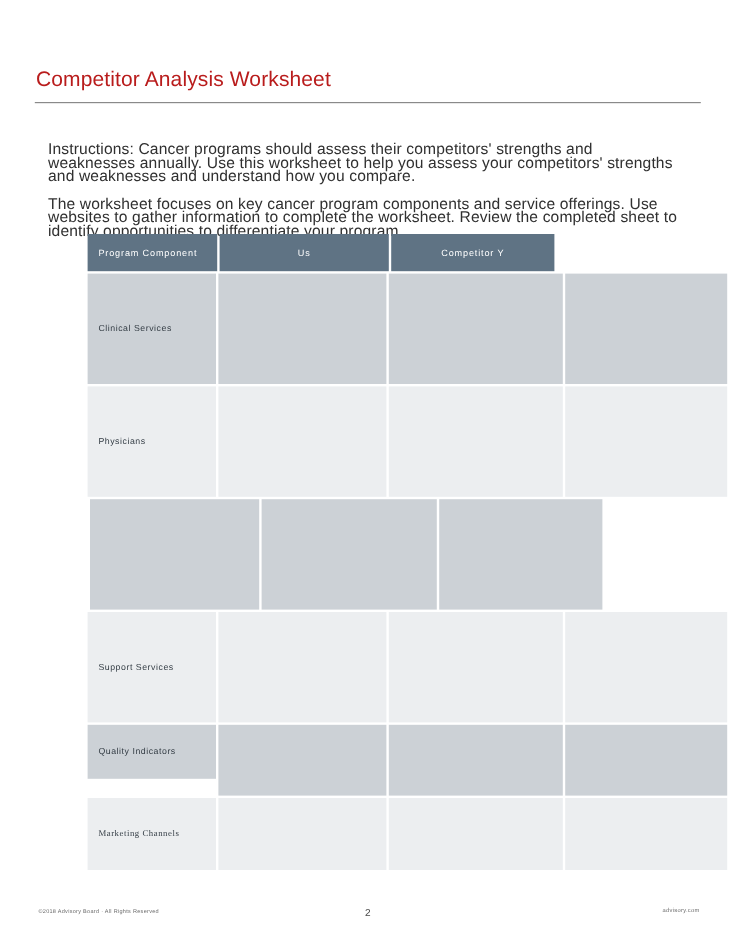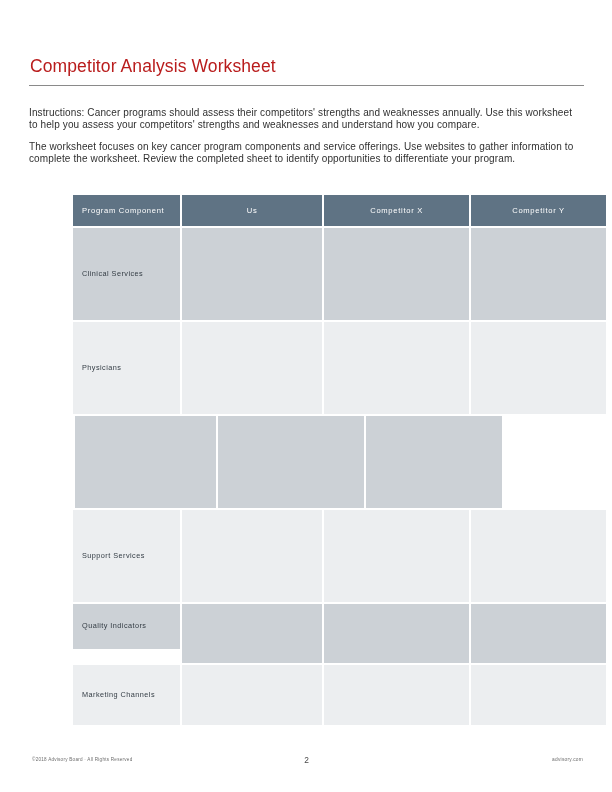--- a/index.html
+++ b/index.html
@@ -45,25 +45,25 @@
   }
 
   
   .instructions {
     position: absolute;
     left: 29px;
     top: 107px;
     width: 552px;
   }
   .instr-para {
-    font-size: 10px;
+    font-size: 13px;
     line-height: 11.6px;
     color: #303030;
     letter-spacing: 0.12px;
-    margin: 0;
+    margin: 11px;
   }
   .instr-para.second {
     margin-top: 11px;
   }
 
   
   .table {
     position: absolute;
     left: 40px;
     top: 195px;
@@ -166,21 +166,20 @@
   <div class="instructions">
     <p class="instr-para">Instructions: Cancer programs should assess their competitors' strengths and weaknesses annually. Use this worksheet to help you assess your competitors' strengths and weaknesses and understand how you compare.</p>
     <p class="instr-para second">The worksheet focuses on key cancer program components and service offerings. Use websites to gather information to complete the worksheet. Review the completed sheet to identify opportunities to differentiate your program.</p>
   </div>
 
   <div class="table">
 
     <div class="trow header-row">
       <div class="tcell c0">Program Component</div>
       <div class="tcell c1">Us</div>
-      <div class="tcell c2">Competitor X</div>
       <div class="tcell c3">Competitor Y</div>
     </div>
 
     <div class="trow body-row shade-dark" style="height:92px;">
       <div class="tcell c0" style="height:92px;">Clinical Services</div>
       <div class="tcell c1" style="height:92px;"></div>
       <div class="tcell c2" style="height:92px;"></div>
       <div class="tcell c3" style="height:92px;"></div>
     </div>
 
@@ -204,21 +203,21 @@
       <div class="tcell c3" style="height:92px;"></div>
     </div>
 
     <div class="trow body-row shade-dark" style="height:59px;">
       <div class="tcell c0" style="height:45px;">Quality Indicators</div>
       <div class="tcell c1" style="height:59px;"></div>
       <div class="tcell c2" style="height:59px;"></div>
       <div class="tcell c3" style="height:59px;"></div>
     </div>
 
-    <div class="trow body-row shade-light" style="height:60px;">
+    <div class="trow body-row shade-light" style="height:60px;font-family:Liberation Serif, serif;">
       <div class="tcell c0" style="height:60px;">Marketing Channels</div>
       <div class="tcell c1" style="height:60px;"></div>
       <div class="tcell c2" style="height:60px;"></div>
       <div class="tcell c3" style="height:60px;"></div>
     </div>
 
   </div>
 
   <div class="footer">
     <div class="footer-left">©2018 Advisory Board · All Rights Reserved</div>

